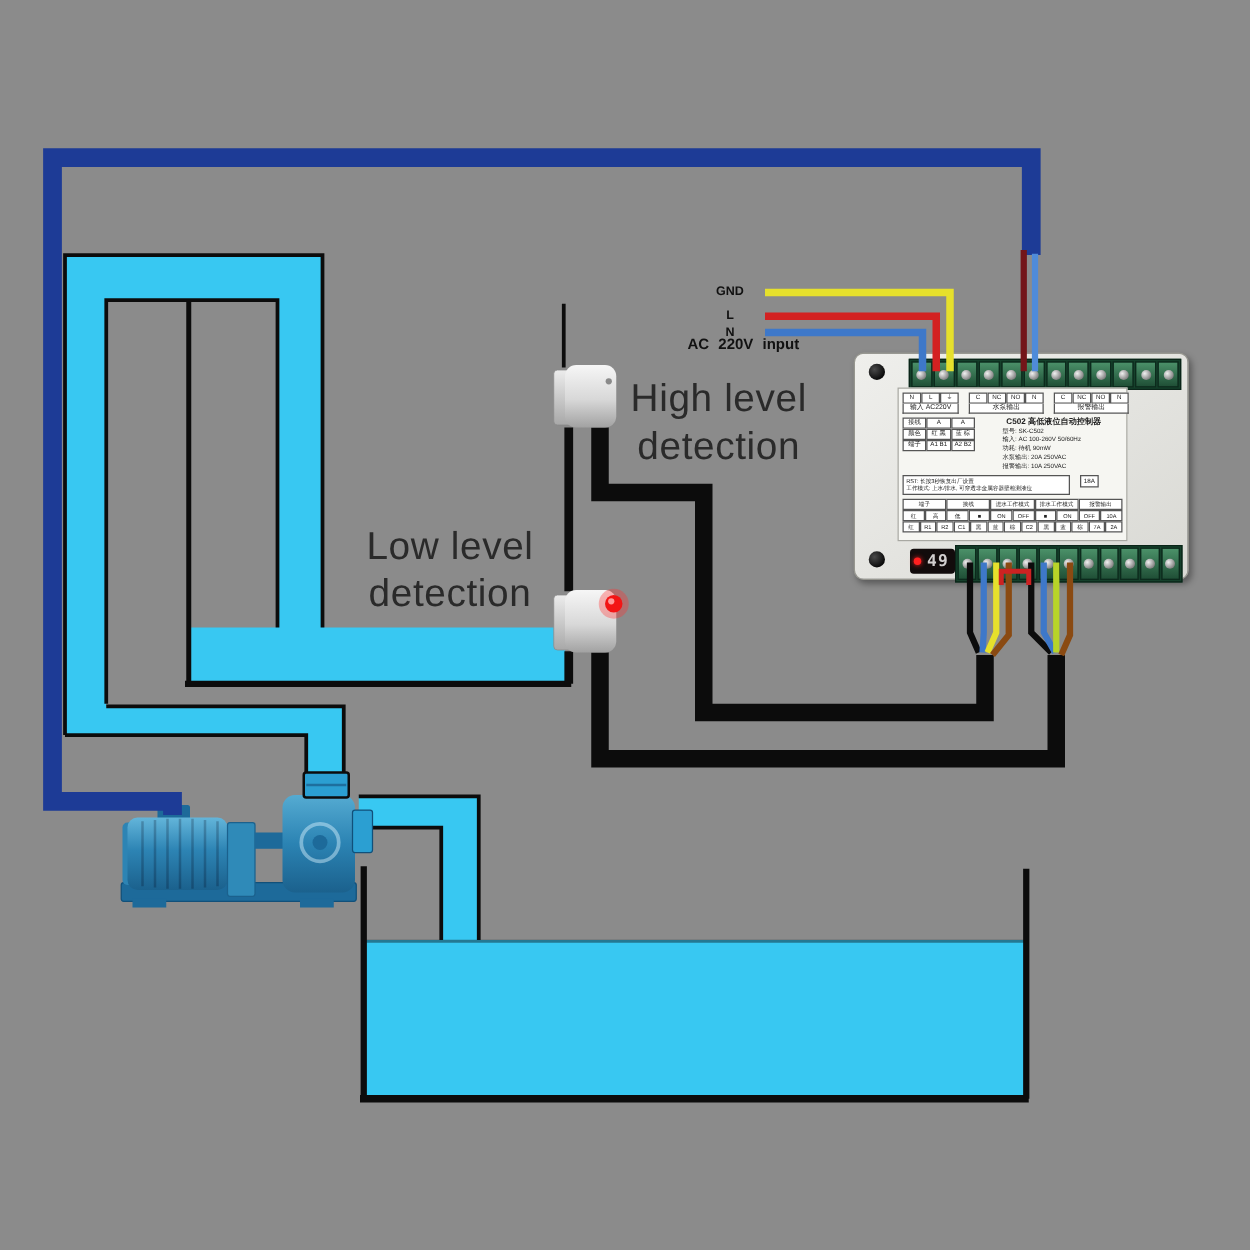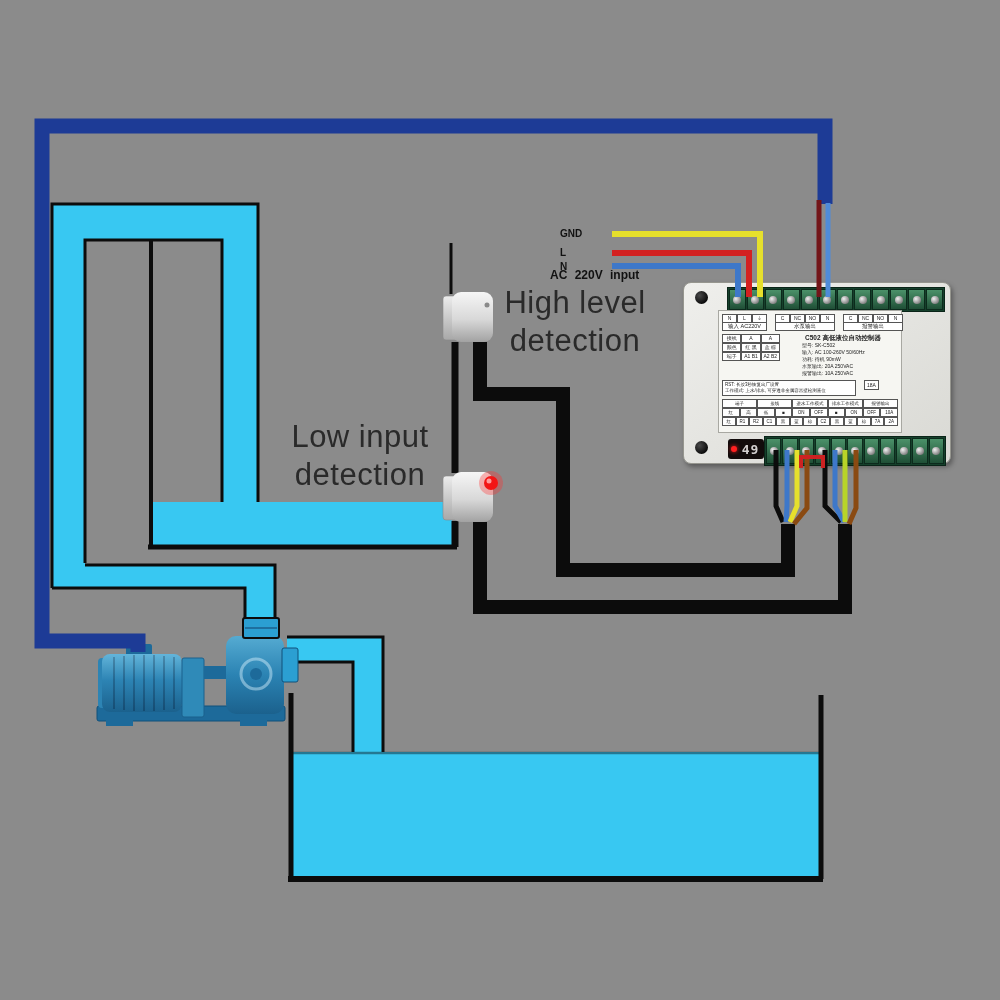--- a/index.html
+++ b/index.html
@@ -1,21 +1,21 @@
 <!DOCTYPE html>
 <html><head>
 <meta charset="utf-8">
 <style>
   html,body{margin:0;padding:0;background:#8a8a8a;}
   #stage{position:relative;width:1000px;height:1000px;background:#8b8b8b;overflow:hidden;
          font-family:"Liberation Sans",sans-serif;}
   #diagram-svg{position:absolute;left:0;top:0;z-index:2;pointer-events:none;}
   .txt{position:absolute;z-index:3;color:#1e1e1e;}
   .lvl{font-size:31px;line-height:38px;text-align:center;color:#2a2a2a;letter-spacing:.5px;}
-  .wirelbl{font-size:10px;font-weight:bold;text-align:left;width:48px;color:#111;}
+  .wirelbl{font-size:10px;font-weight:bold;text-align:center;width:48px;color:#111;}
   .aclbl{font-size:12px;font-weight:bold;color:#111;word-spacing:4px;}
 
   
   #board{position:absolute;left:683px;top:282px;width:266px;height:180px;z-index:1;
          background:linear-gradient(145deg,#efefec,#d9d9d4);border:1px solid #96968f;
          border-radius:8px;box-shadow:2px 3px 5px rgba(0,0,0,.35);}
   .screw{position:absolute;width:13px;height:13px;border-radius:50%;
          background:radial-gradient(circle at 35% 35%,#4a4a4a,#0b0b0b 70%);}
   .tstrip{position:absolute;background:#15402b;border:1px solid #0a2418;display:flex;padding:1px;gap:1px;}
   .tcellt{flex:1;background:linear-gradient(180deg,#4b9169,#1f4f36);border:1px solid #0c2a1c;
@@ -359,22 +359,22 @@
       <circle cx="491" cy="483" r="7" fill="#f31515"></circle>
       <circle cx="489" cy="481" r="2.5" fill="#ff9a9a"></circle>
     </g>
   </svg>
 
   <div class="txt wirelbl" style="left:560px;top:228px;">GND</div>
   <div class="txt wirelbl" style="left:560px;top:247px;">L</div>
   <div class="txt wirelbl" style="left:560px;top:261px;">N</div>
   <div class="txt aclbl" style="left:550px;top:268px;">AC 220V input</div>
 
-  <div class="txt lvl" style="left:455px;top:284px;width:240px;">
+  <div class="txt lvl" style="left:455px;top:300px;width:240px;">
     <div>High level</div>
     <div>detection</div>
   </div>
   <div class="txt lvl" style="left:240px;top:418px;width:240px;">
-    <div>Low input</div>
+    <div>Low level</div>
     <div>detection</div>
   </div>
 
 </div>
 
 </body></html>

